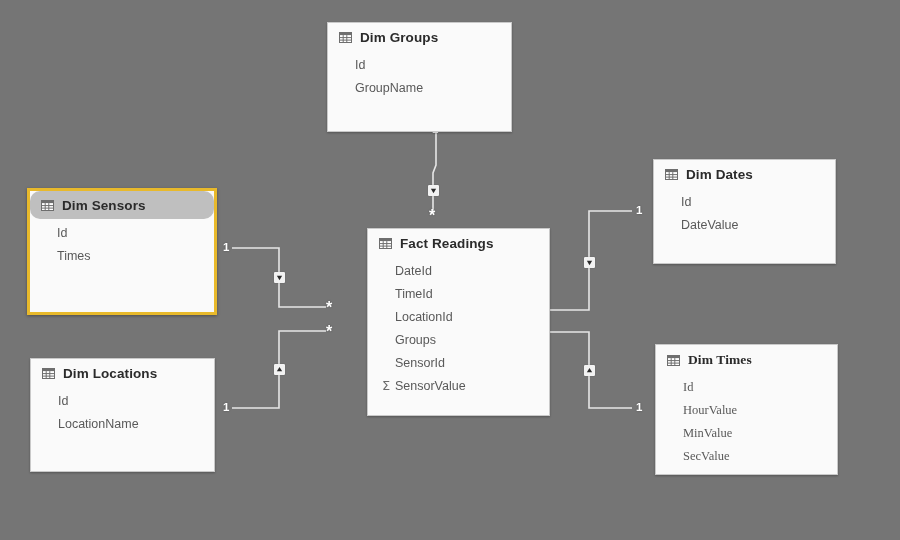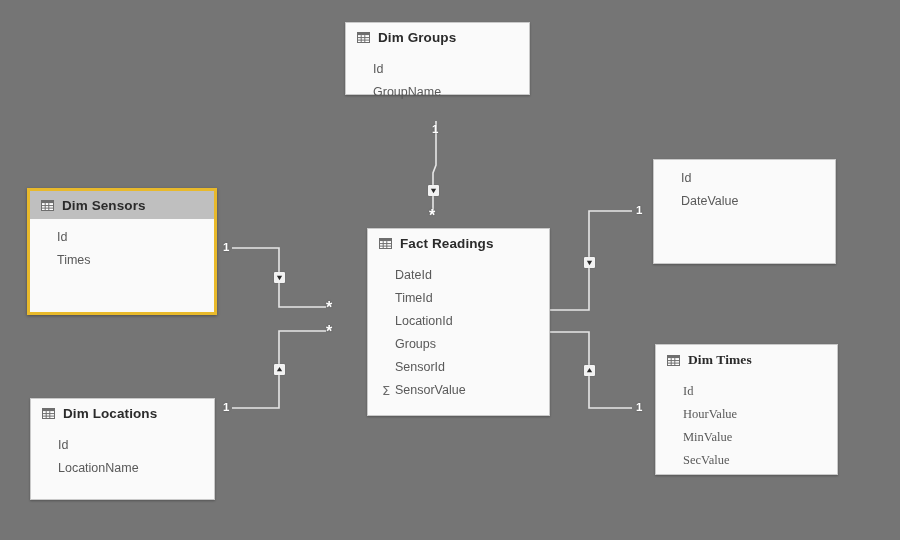--- a/index.html
+++ b/index.html
@@ -32,40 +32,41 @@
   }
   .table-header {
     display: flex;
     align-items: center;
     gap: 8px;
     padding: 7px 10px 6px 11px;
     box-sizing: border-box;
   }
   .table-card.selected .table-header {
     background: #bfbfbf;
+    border-radius: 10px;
   }
   .table-title {
     font-size: 13.5px;
     font-weight: bold;
     color: #2b2b2b;
     letter-spacing: 0.1px;
     white-space: nowrap;
   }
   .grid-icon {
     width: 13px;
     height: 11px;
     flex: 0 0 auto;
     display: block;
   }
   .field-list {
     padding: 2px 0 10px 0;
   }
   .field-row {
     display: flex;
-    align-items: flex-end;
+    align-items: center;
     height: 23px;
     padding-left: 27px;
     box-sizing: border-box;
   }
   .field-name {
     font-size: 12.5px;
     color: #595959;
     white-space: nowrap;
   }
   .sigma {
@@ -163,21 +164,21 @@
       </div>
       <div class="card-label" style="left: 636px; top: 402px;">1</div>
       <div class="card-label star" style="left: 532px; top: 325px;">*</div>
       <div class="arrow-marker" style="left: 584px; top: 365px;">
         <svg viewBox="0 0 8 8" width="7" height="7">
           <polygon points="4,1 7,6 1,6" fill="#2b2b2b"></polygon>
         </svg>
       </div>
     </div>
   <div id="tables-layer">
-      <div class="table-card" style="left: 345px; top: 22px; width: 185px; height: 73px;">
+      <div class="table-card" style="left: 327px; top: 22px; width: 185px; height: 110px;">
         <div class="table-header">
           <svg class="grid-icon" viewBox="0 0 13 11">
             <rect x="0.5" y="0.5" width="12" height="10" fill="#ffffff" stroke="#6e6e6e"></rect>
             <rect x="0.5" y="0.5" width="12" height="2.6" fill="#6e6e6e"></rect>
             <line x1="4.2" y1="3.1" x2="4.2" y2="10.5" stroke="#6e6e6e" stroke-width="1"></line>
             <line x1="7.8" y1="3.1" x2="7.8" y2="10.5" stroke="#6e6e6e" stroke-width="1"></line>
             <line x1="0.5" y1="5.6" x2="12.5" y2="5.6" stroke="#6e6e6e" stroke-width="1"></line>
             <line x1="0.5" y1="8.1" x2="12.5" y2="8.1" stroke="#6e6e6e" stroke-width="1"></line>
           </svg>
           <span class="table-title">Dim Groups</span>
@@ -205,21 +206,21 @@
         </div>
         <div class="field-list">
           <div class="field-row">
             <span class="field-name">Id</span>
           </div>
           <div class="field-row">
             <span class="field-name">Times</span>
           </div>
         </div>
       </div>
-      <div class="table-card" style="left: 30px; top: 358px; width: 185px; height: 102px; margin-top: 40px;">
+      <div class="table-card" style="left: 30px; top: 358px; width: 185px; height: 114px;">
         <div class="table-header">
           <svg class="grid-icon" viewBox="0 0 13 11">
             <rect x="0.5" y="0.5" width="12" height="10" fill="#ffffff" stroke="#6e6e6e"></rect>
             <rect x="0.5" y="0.5" width="12" height="2.6" fill="#6e6e6e"></rect>
             <line x1="4.2" y1="3.1" x2="4.2" y2="10.5" stroke="#6e6e6e" stroke-width="1"></line>
             <line x1="7.8" y1="3.1" x2="7.8" y2="10.5" stroke="#6e6e6e" stroke-width="1"></line>
             <line x1="0.5" y1="5.6" x2="12.5" y2="5.6" stroke="#6e6e6e" stroke-width="1"></line>
             <line x1="0.5" y1="8.1" x2="12.5" y2="8.1" stroke="#6e6e6e" stroke-width="1"></line>
           </svg>
           <span class="table-title">Dim Locations</span>
@@ -261,20 +262,31 @@
           <div class="field-row">
             <span class="field-name">SensorId</span>
           </div>
           <div class="field-row measure">
             <span class="sigma">Σ</span>
             <span class="field-name">SensorValue</span>
           </div>
         </div>
       </div>
       <div class="table-card" style="left: 653px; top: 159px; width: 183px; height: 105px;">
+        <div class="table-header">
+          <svg class="grid-icon" viewBox="0 0 13 11">
+            <rect x="0.5" y="0.5" width="12" height="10" fill="#ffffff" stroke="#6e6e6e"></rect>
+            <rect x="0.5" y="0.5" width="12" height="2.6" fill="#6e6e6e"></rect>
+            <line x1="4.2" y1="3.1" x2="4.2" y2="10.5" stroke="#6e6e6e" stroke-width="1"></line>
+            <line x1="7.8" y1="3.1" x2="7.8" y2="10.5" stroke="#6e6e6e" stroke-width="1"></line>
+            <line x1="0.5" y1="5.6" x2="12.5" y2="5.6" stroke="#6e6e6e" stroke-width="1"></line>
+            <line x1="0.5" y1="8.1" x2="12.5" y2="8.1" stroke="#6e6e6e" stroke-width="1"></line>
+          </svg>
+          <span class="table-title">Dim Dates</span>
+        </div>
         <div class="field-list">
           <div class="field-row">
             <span class="field-name">Id</span>
           </div>
           <div class="field-row">
             <span class="field-name">DateValue</span>
           </div>
         </div>
       </div>
       <div class="table-card" style="left: 655px; top: 344px; width: 183px; height: 131px; font-family: Liberation Serif, serif;">

